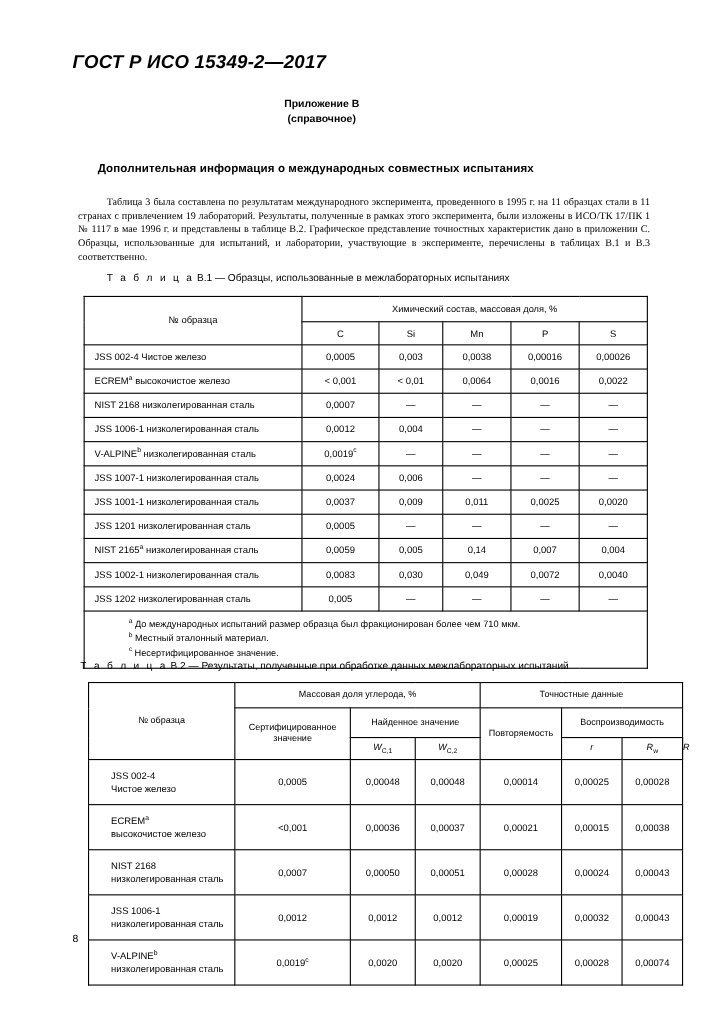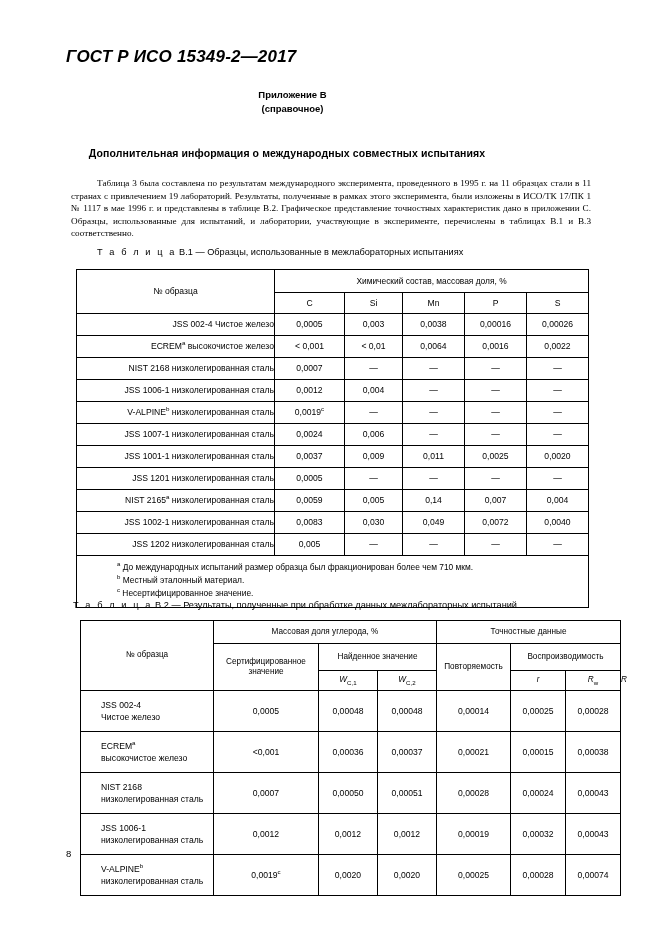--- a/index.html
+++ b/index.html
@@ -102,21 +102,21 @@
   
   #table-b1 {
     left: 76px;
     top: 269px;
     width: 512px;
   }
   #table-b1 th, #table-b1 td { height: 21px; }
   #table-b1 th.hdr-top { height: 22px; font-size: 8.4px; }
   #table-b1 th.hdr-sub { height: 20px; font-size: 8.6px; }
   #table-b1 td.name {
-    text-align: right;
+    text-align: left;
     padding-left: 9px;
     font-size: 8.6px;
   }
   #table-b1 th.name-head { font-size: 8.6px; }
   #table-b1 td.foot {
     text-align: left;
     padding: 5px 8px 6px 40px;
     font-size: 8.4px;
     line-height: 13.2px;
     height: auto;

